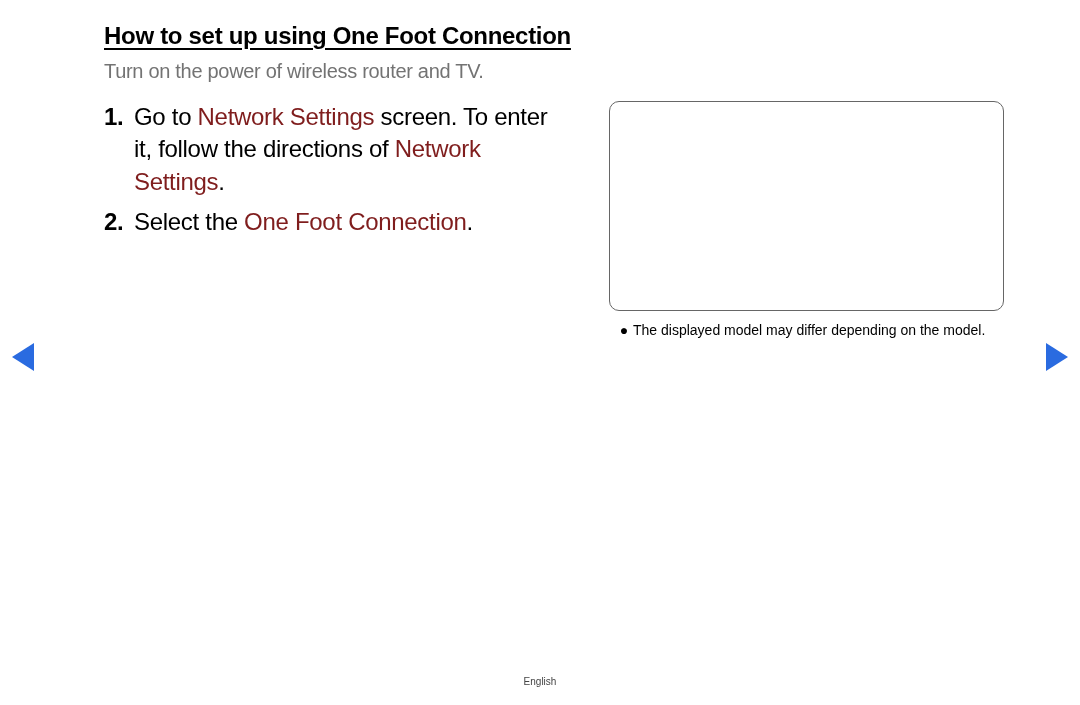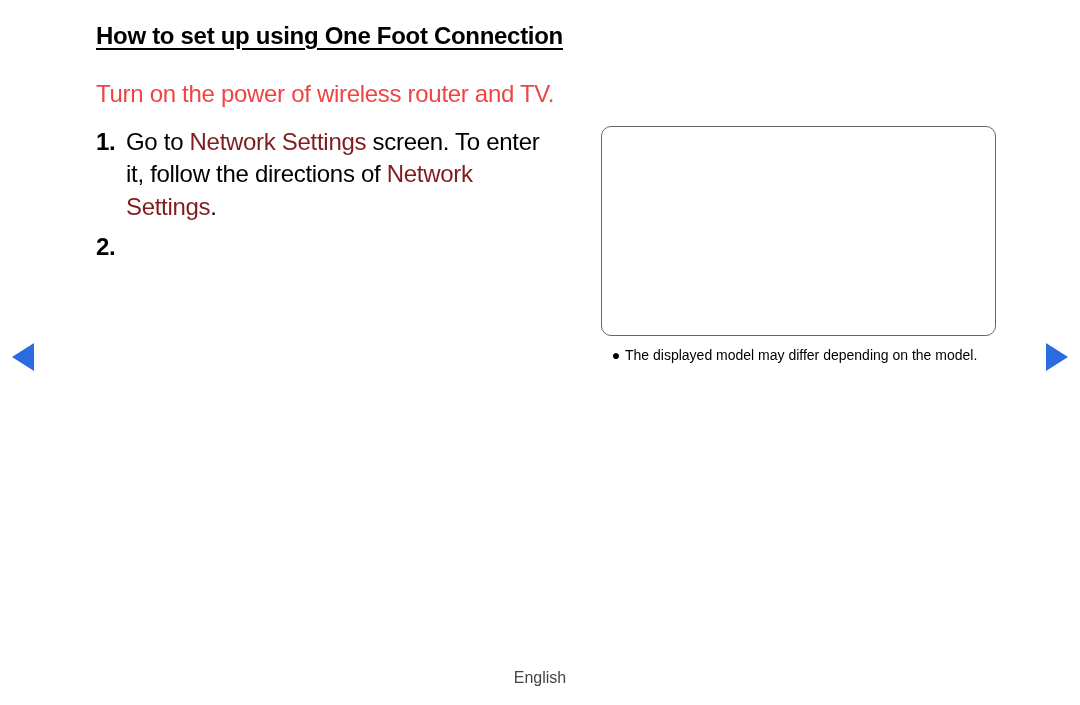--- a/index.html
+++ b/index.html
@@ -1,49 +1,50 @@
 <!DOCTYPE html>
 <html><head>
 <meta charset="utf-8">
 <style>
   * { box-sizing: border-box; margin: 0; padding: 0; }
   html, body { width: 1080px; height: 705px; background: #fff; font-family: Arial, Helvetica, sans-serif; position: relative; }
-  .content { position: absolute; left: 96px; top: 22px; width: 930px; }
+  .content { position: absolute; left: 104px; top: 22px; width: 930px; }
   .title { font-size: 24px; font-weight: bold; color: #000; text-decoration: underline; text-underline-offset: 4px; letter-spacing: -0.3px; }
-  .intro { font-size: 24px; color: #ef4444; margin-top: 30px; letter-spacing: -0.3px; }
+  .intro { font-size: 20px; color: #737373; margin-top: 10px; letter-spacing: -0.3px; }
   .cols { display: flex; margin-top: 18px; }
   .left-col { width: 465px; }
   .right-col { width: 395px; margin-left: 40px; }
   .step { font-size: 24px; color: #000; line-height: 1.35; letter-spacing: -0.3px; display: flex; margin-bottom: 8px; }
   .step-num { font-weight: bold; width: 30px; flex-shrink: 0; }
   .step-body { }
   .hl { color: #7f1d1d; }
   .placeholder-box { width: 395px; height: 210px; border: 1px solid #666; border-radius: 10px; background: #fff; }
   .caption { display: flex; font-size: 14px; color: #000; margin-top: 10px; line-height: 1.35; padding: 0 6px; }
   .bullet { width: 18px; flex-shrink: 0; text-align: center; }
   .caption-text { }
   .nav-arrow { position: absolute; top: 343px; width: 0; height: 0; cursor: pointer; }
   .nav-left { left: 12px; border-top: 14px solid transparent; border-bottom: 14px solid transparent; border-right: 22px solid #2a6be0; }
   .nav-right { right: 12px; border-top: 14px solid transparent; border-bottom: 14px solid transparent; border-left: 22px solid #2a6be0; }
-  .footer { position: absolute; bottom: 18px; width: 100%; text-align: center; font-size: 16px; color: #444; }
+  .footer { position: absolute; bottom: 18px; width: 100%; text-align: center; font-size: 10px; color: #444; }
 </style>
 </head>
 <body>
 
 <div class="content">
   <div class="title">How to set up using One Foot Connection</div>
   <div class="intro">Turn on the power of wireless router and TV.</div>
   <div class="cols">
     <div class="left-col" id="steps-container">
         <div class="step">
           <div class="step-num">1.</div>
           <div class="step-body"><span>Go to </span><span class="hl">Network Settings</span><span> screen. To enter it, follow the directions of </span><span class="hl">Network Settings</span><span>.</span></div>
         </div>
         <div class="step">
           <div class="step-num">2.</div>
+          <div class="step-body"><span>Select the </span><span class="hl">One Foot Connection</span><span>.</span></div>
         </div>
       </div>
     <div class="right-col">
       <div class="placeholder-box"></div>
       <div class="caption">
         <div class="bullet">●</div>
         <div class="caption-text">The displayed model may differ depending on the model.</div>
       </div>
     </div>
   </div>

